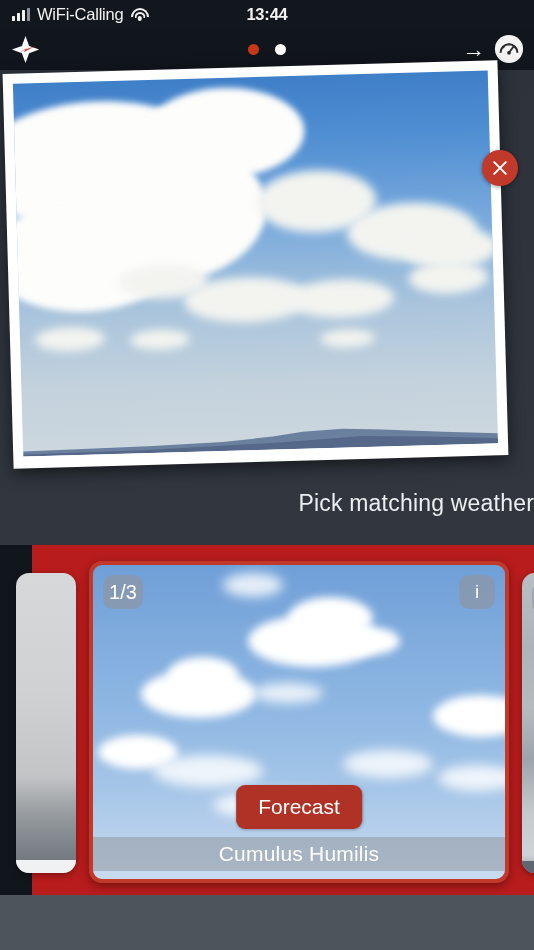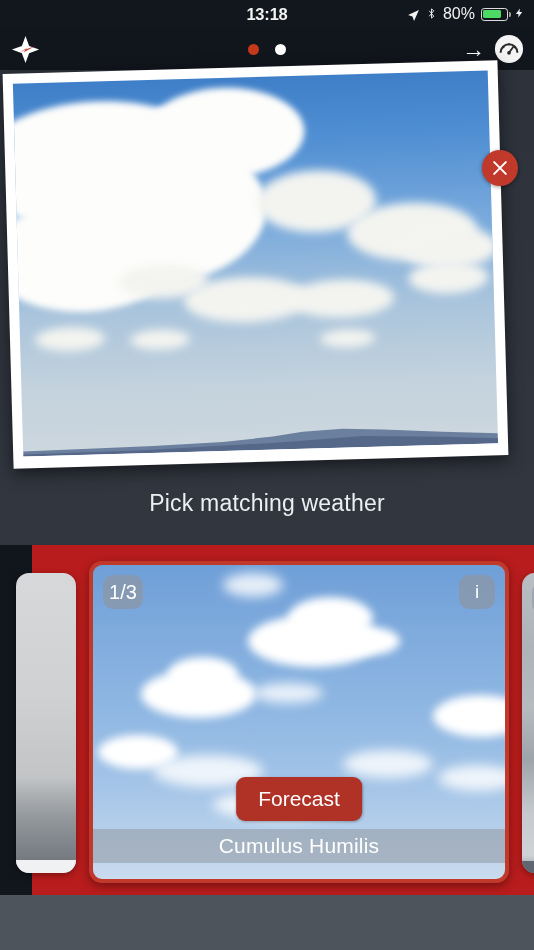--- a/index.html
+++ b/index.html
@@ -73,21 +73,21 @@
   .photo{
     position:relative; width:100%; height:100%; overflow:hidden;
     background:linear-gradient(180deg,#3f7fc8 0%,#4f8ed2 16%,#76a8dc 38%,#a9c4dc 62%,#c3d2dd 82%,#cdd7de 100%);
   }
   .photo .cl{ position:absolute; background:#fdfdfb; border-radius:50%; filter:blur(3px); }
   .photo .cl2{ position:absolute; background:#f3f4f0; border-radius:50%; filter:blur(5px); }
   .horizon{
     position:absolute; left:0; bottom:0; width:100%; height:26px;
   }
   .caption-under{
-    position:absolute; left:0; top:420px; width:534px; text-align:center;
+    position:absolute; left:0; top:420px; width:534px; text-align:right;
     color:#eceef0; font-size:23px; letter-spacing:.2px;
   }
 
   
   .carousel{
     position:absolute; left:0; top:545px; width:534px; height:350px;
     background:#b91c1c;
     margin-left:32px;
   }
   .peek{
@@ -122,28 +122,28 @@
     position:absolute; left:10px; top:10px; width:40px; height:34px;
     background:rgba(140,150,163,.72); border-radius:10px;
     color:#fff; font-size:20px; display:flex; align-items:center; justify-content:center;
   }
   .infobtn{
     position:absolute; right:10px; top:10px; width:36px; height:34px;
     background:rgba(140,150,163,.72); border-radius:10px;
     color:#fff; font-size:19px; display:flex; align-items:center; justify-content:center;
   }
   .forecast{
-    position:absolute; left:50%; transform:translateX(-50%); bottom:58px;
+    position:absolute; left:50%; transform:translateX(-50%); bottom:50px;
     background:#b03226; color:#fff; border:none;
     padding:10px 22px; border-radius:9px; font-size:21px;
     font-family:"Liberation Sans", sans-serif; cursor:pointer;
     box-shadow:0 1px 3px rgba(0,0,0,.28);
   }
   .cloudname{
-    position:absolute; left:0; bottom:16px; width:100%; height:34px;
+    position:absolute; left:0; bottom:8px; width:100%; height:34px;
     background:rgba(150,158,168,.62);
     color:#fff; font-size:21px; display:flex; align-items:center; justify-content:center;
     letter-spacing:.2px;
   }
 
   
   .bottombar{ position:absolute; left:0; top:895px; width:534px; height:55px; background:#4d545c; }
 
   .close{
     position:absolute; right:16px; top:80px; width:36px; height:36px;
@@ -152,42 +152,35 @@
     box-shadow:0 1px 4px rgba(0,0,0,.4); z-index:20;
   }
   .close svg{ width:20px; height:20px; }
 </style>
 </head>
 <body>
 
 <div id="app">
 
   <div class="statusbar">
-    <div class="sb-center">13:18</div>
-    <div class="sb-right">
-      <span class="loc-arrow">
-        <svg viewBox="0 0 24 24" width="13" height="13">
-            <path d="M22 2 2 11l8 3 3 8z" fill="#f2f2f2"></path>
-          </svg>
-      </span>
-      <span class="bt">
-        <svg viewBox="0 0 24 24" width="11" height="15">
-            <path d="M7 6l10 12-5 4V2l5 4L7 18" fill="none" stroke="#f2f2f2" stroke-width="2"></path>
-          </svg>
-      </span>
-      <span>80%</span>
-      <span class="batt">
+    <div class="sb-left">
+      <span class="sig">
+          <i></i>
+          <i></i>
+          <i></i>
           <i></i>
         </span>
-      <span class="bolt">
-        <svg viewBox="0 0 24 24" width="11" height="16">
-            <path d="M13 2L4 14h6l-1 8 9-12h-6z" fill="#f2f2f2"></path>
-          </svg>
-      </span>
-    </div>
+      <span class="carrier">WiFi-Calling</span>
+      <span class="wifi">
+          <b></b>
+          <b></b>
+          <b></b>
+        </span>
+    </div>
+    <div class="sb-center">13:44</div>
   </div>
 
   <div class="infobar">
     <div class="ib-left">
       <span class="compass">
         <svg viewBox="0 0 32 32" width="29" height="29">
           <path d="M16 1 L20 12 L31 16 L20 20 L16 31 L12 20 L1 16 L12 12 Z" fill="#ffffff"></path>
           <path d="M16 16 L27 12 L14 19 Z" fill="#c0392b"></path>
           <path d="M16 16 L8 20 L18 14 Z" fill="#c0392b"></path>
         </svg>

